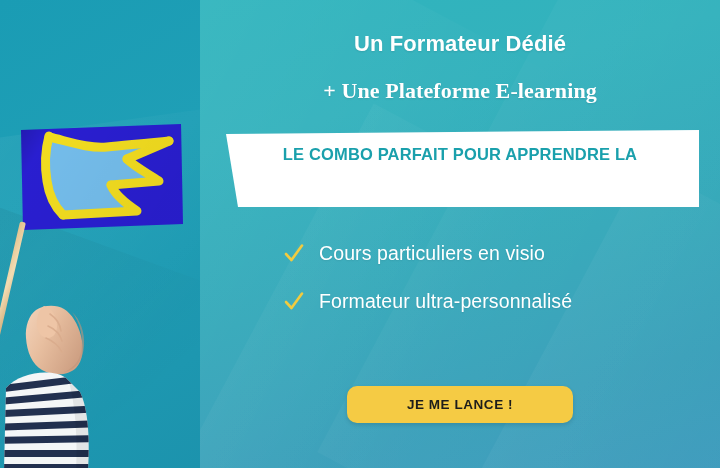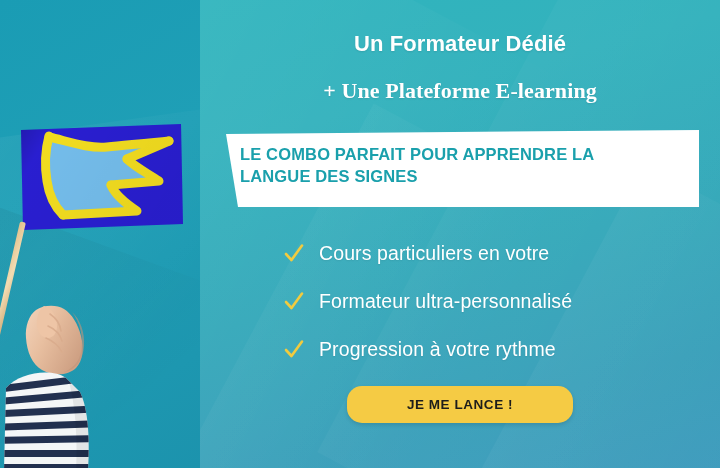--- a/index.html
+++ b/index.html
@@ -140,20 +140,21 @@
   .white-strip-svg {
     position: absolute;
     left: 0; top: 0;
     width: 481px; height: 80px;
   }
   .white-strip-text {
     position: absolute;
     left: 22px;
     top: 14px;
     width: 440px;
+    text-align: center;
     color: #1aa0ac;
     font-size: 16.5px;
     font-weight: bold;
     letter-spacing: 0.15px;
     line-height: 1.32;
   }
 
   
   .bullets {
     position: absolute;
@@ -184,21 +185,21 @@
 
   
   .cta-button {
     position: absolute;
     left: 147px;
     top: 386px;
     width: 226px;
     height: 37px;
     background: #f5cb44;
     border: none;
-    border-radius: 15px;
+    border-radius: 10px;
     color: #1d1d1b;
     font-family: "Liberation Sans", sans-serif;
     font-size: 13.5px;
     font-weight: bold;
     letter-spacing: 0.55px;
     cursor: pointer;
     box-shadow: 0 2px 4px rgba(0,0,0,0.13);
     z-index: 5;
     padding: 0;
   }
@@ -314,45 +315,38 @@
       <p class="headline">Un Formateur Dédié</p>
       <p class="headline headline-2">+ Une Plateforme E-learning</p>
     </div>
 
     <div class="white-strip">
       <svg class="white-strip-svg" viewBox="0 0 481 80" preserveAspectRatio="none" xmlns="http://www.w3.org/2000/svg">
         <path d="M8,4 L481,0 L481,77 L20,77 Z" fill="#ffffff"></path>
       </svg>
       <div class="white-strip-text">
         <div>LE COMBO PARFAIT POUR APPRENDRE LA</div>
-        <div>LANGUE DES SIGNES</div>
       </div>
     </div>
 
     <div class="bullets">
 
       <div class="bullet-row">
         <svg class="check-icon" viewBox="0 0 24 24" xmlns="http://www.w3.org/2000/svg">
           <path d="M4 13 L9.5 19 L20 4.5" fill="none" stroke="#f2cb3e" stroke-width="2.6" stroke-linecap="round" stroke-linejoin="round"></path>
         </svg>
-        <span class="bullet-label">Cours particuliers en votre</span>
+        <span class="bullet-label">Cours particuliers en visio</span>
       </div>
 
       <div class="bullet-row">
         <svg class="check-icon" viewBox="0 0 24 24" xmlns="http://www.w3.org/2000/svg">
           <path d="M4 13 L9.5 19 L20 4.5" fill="none" stroke="#f2cb3e" stroke-width="2.6" stroke-linecap="round" stroke-linejoin="round"></path>
         </svg>
         <span class="bullet-label">Formateur ultra-personnalisé</span>
       </div>
 
-      <div class="bullet-row">
-        <svg class="check-icon" viewBox="0 0 24 24" xmlns="http://www.w3.org/2000/svg">
-          <path d="M4 13 L9.5 19 L20 4.5" fill="none" stroke="#f2cb3e" stroke-width="2.6" stroke-linecap="round" stroke-linejoin="round"></path>
-        </svg>
-        <span class="bullet-label">Progression à votre rythme</span>
-      </div>
 
     </div>
 
     <button class="cta-button">JE ME LANCE !</button>
 
   </div>
 </div>
 
 </body></html>

